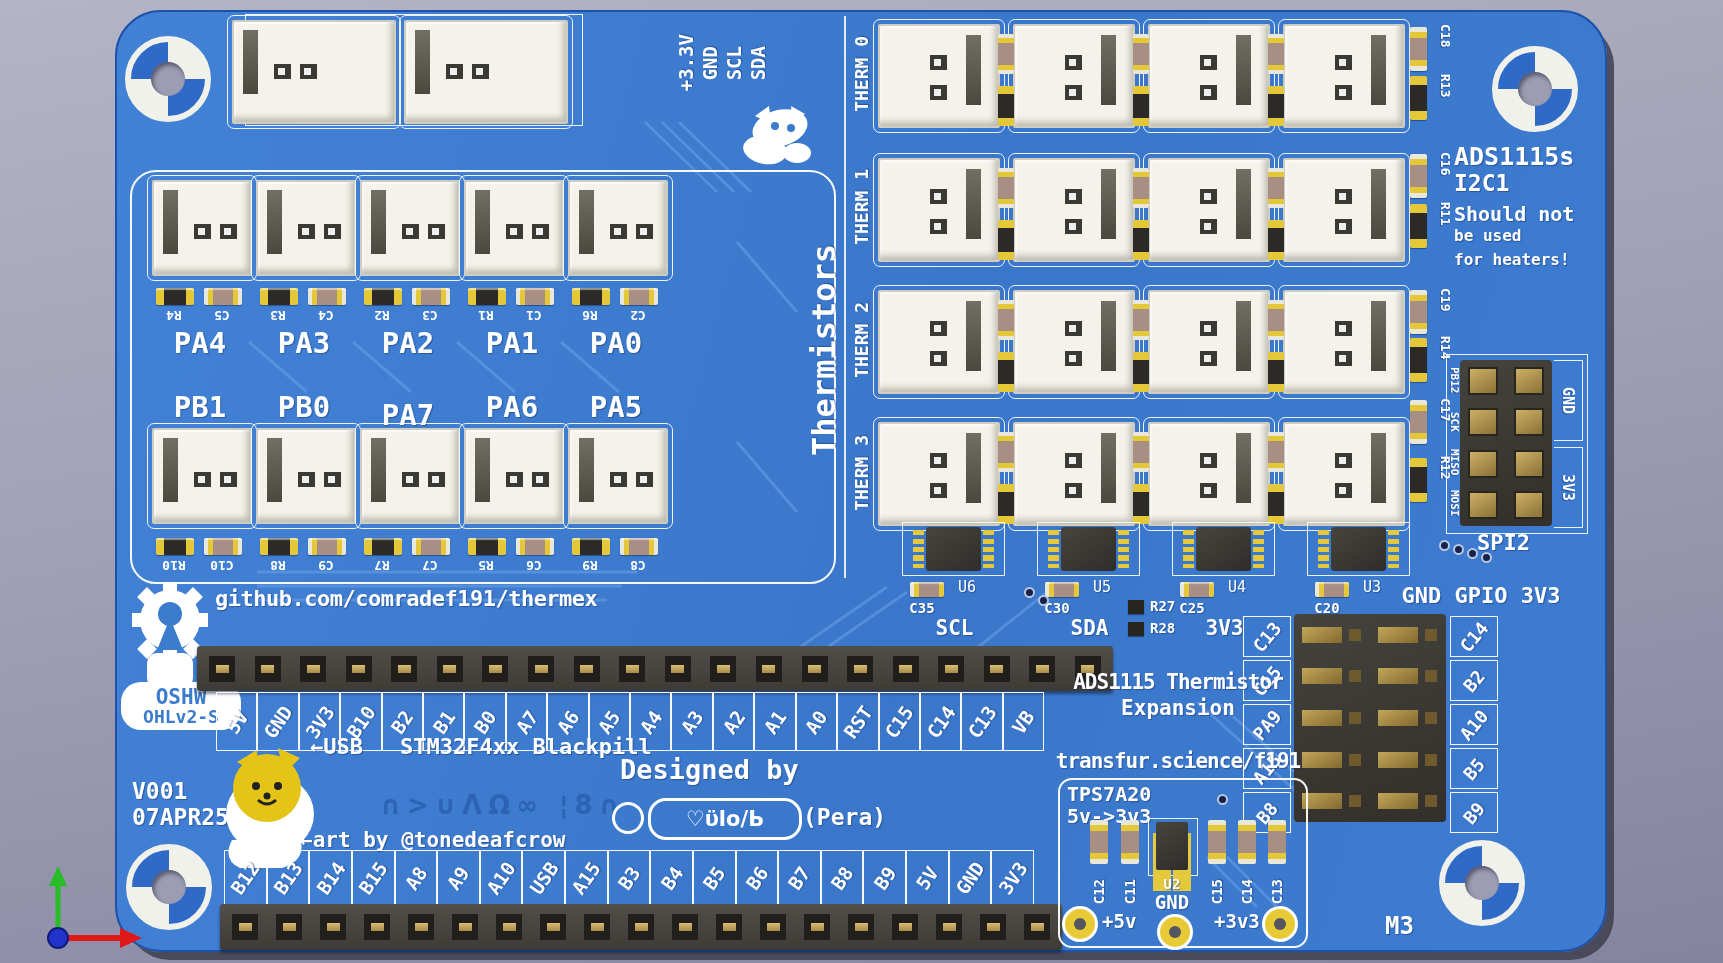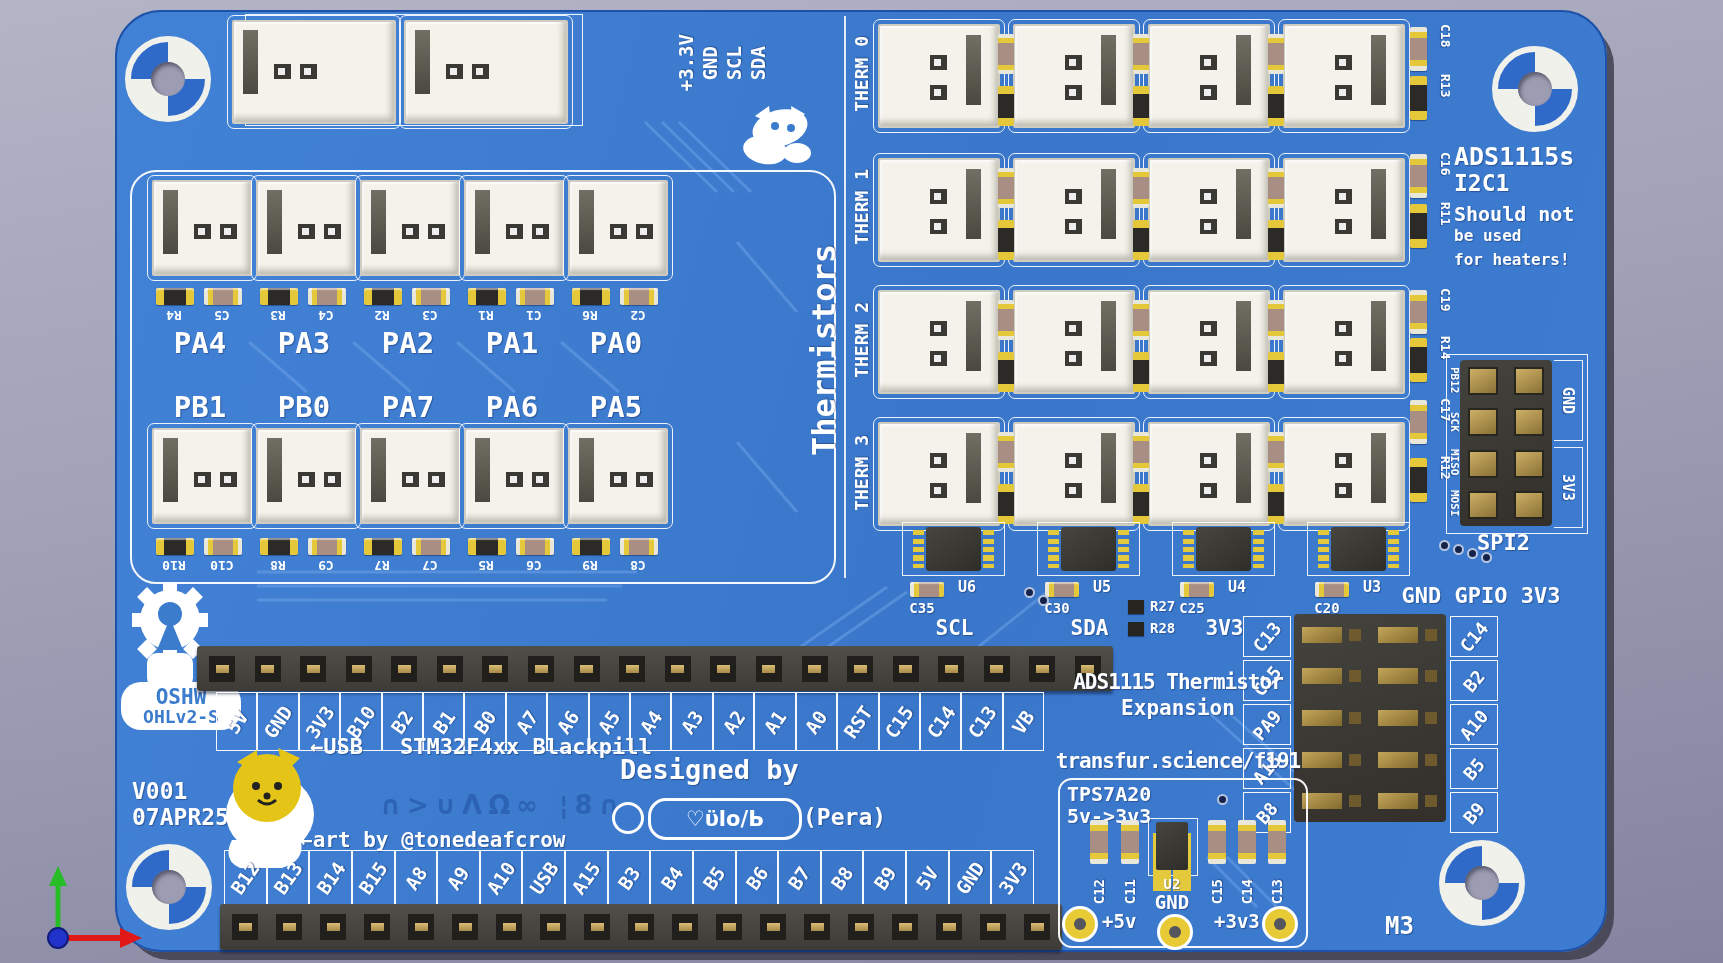--- a/index.html
+++ b/index.html
@@ -62,21 +62,21 @@
   .pbox{flex:1;height:57px;border:1.5px solid rgba(255,255,255,.95);position:relative;}
   .pbox span{position:absolute;left:50%;top:50%;transform:translate(-50%,-50%) rotate(-55deg);
     font-size:19px;font-weight:bold;white-space:nowrap;text-shadow:1px 1px 1px rgba(20,40,90,.45);}
   
   .achip{position:relative;width:105px;height:124px;flex:0 0 auto;}
   .chipbox{position:absolute;left:0;top:0;width:101px;height:52px;border:1.5px solid rgba(255,255,255,.9);}
   .chipbody{position:absolute;left:23px;top:4px;width:55px;height:44px;background:linear-gradient(145deg,#46453f,#2e2d29);border-radius:3px;}
   .chipbody::before,.chipbody::after{content:"";position:absolute;top:3px;width:11px;height:38px;
     background:repeating-linear-gradient(180deg,#e5c93d 0 5px,rgba(0,0,0,0) 5px 8.5px);}
   .chipbody::before{left:-13px;}.chipbody::after{right:-13px;}
-  .uref{position:absolute;left:56px;top:56px;font-size:15px;font-weight:bold;}
+  .uref{position:absolute;left:56px;top:56px;font-size:15px;font-weight:normal;}
   .smallcap{width:34px;height:15px;}
   .netlabel{position:absolute;left:0;top:94px;width:100%;text-align:center;font-size:21px;font-weight:bold;text-shadow:1px 1px 1px rgba(20,40,90,.45);}
   .blk{position:absolute;width:16px;height:14px;background:#26251f;box-shadow:0 1px 1px rgba(0,0,40,.4);}
   
   .hbody{position:absolute;background:linear-gradient(160deg,#44433d,#332f2b);border-radius:4px;display:grid;place-items:center;}
   .hpad{width:26px;height:24px;background:linear-gradient(150deg,#cdb066,#8a7136);border:2px solid #27261f;}
   .gcell{display:flex;align-items:center;gap:7px;padding-left:8px;}
   .gcell::before{content:"";width:40px;height:16px;background:linear-gradient(150deg,#c3a658,#82692f);}
   .gcell::after{content:"";width:12px;height:12px;background:#6e5a2c;}
   .gbox{height:39px;border:1.5px solid rgba(255,255,255,.95);position:relative;}
@@ -211,21 +211,21 @@
       </div>
         <div class="lcol2">
         <div class="plabel" style="top:0">PB0</div>
         <div class="jstv" style="left:0;top:38px"></div>
         <div class="r" style="left:4px;top:148px"></div>
         <div class="c" style="left:52px;top:148px"></div>
         <div class="ref flip" style="left:2px;top:168px">R8</div>
         <div class="ref flip" style="left:50px;top:168px">C9</div>
       </div>
         <div class="lcol2">
-        <div class="plabel" style="top:0">PA7</div>
+        <div class="plabel" style="top:8px">PA7</div>
         <div class="jstv" style="left:0;top:38px"></div>
         <div class="r" style="left:4px;top:148px"></div>
         <div class="c" style="left:52px;top:148px"></div>
         <div class="ref flip" style="left:2px;top:168px">R7</div>
         <div class="ref flip" style="left:50px;top:168px">C7</div>
       </div>
         <div class="lcol2">
         <div class="plabel" style="top:0">PA6</div>
         <div class="jstv" style="left:0;top:38px"></div>
         <div class="r" style="left:4px;top:148px"></div>
@@ -442,20 +442,21 @@
           <span>A10</span>
         </div>
         <div class="gbox" style="width:46px">
           <span>B5</span>
         </div>
         <div class="gbox" style="width:46px">
           <span>B9</span>
         </div>
       </div>
 
+    <div class="abs silk" style="left:98px;top:574px;font-size:22px;letter-spacing:-0.5px">github.com/comradef191/thermex</div>
     <svg class="abs" style="left:10px;top:546px;width:86px;height:130px" viewBox="0 0 86 130">
       <g fill="#fff">
         <circle cx="43" cy="62" r="30"></circle>
         <rect x="36" y="24" width="14" height="14"></rect>
           <rect x="36" y="86" width="14" height="14"></rect>
         <rect x="5" y="55" width="14" height="14"></rect>
           <rect x="67" y="55" width="14" height="14"></rect>
         <rect x="13" y="32" width="14" height="14" transform="rotate(45 20 39)"></rect>
         <rect x="59" y="32" width="14" height="14" transform="rotate(-45 66 39)"></rect>
         <rect x="13" y="84" width="14" height="14" transform="rotate(-45 20 91)"></rect>

